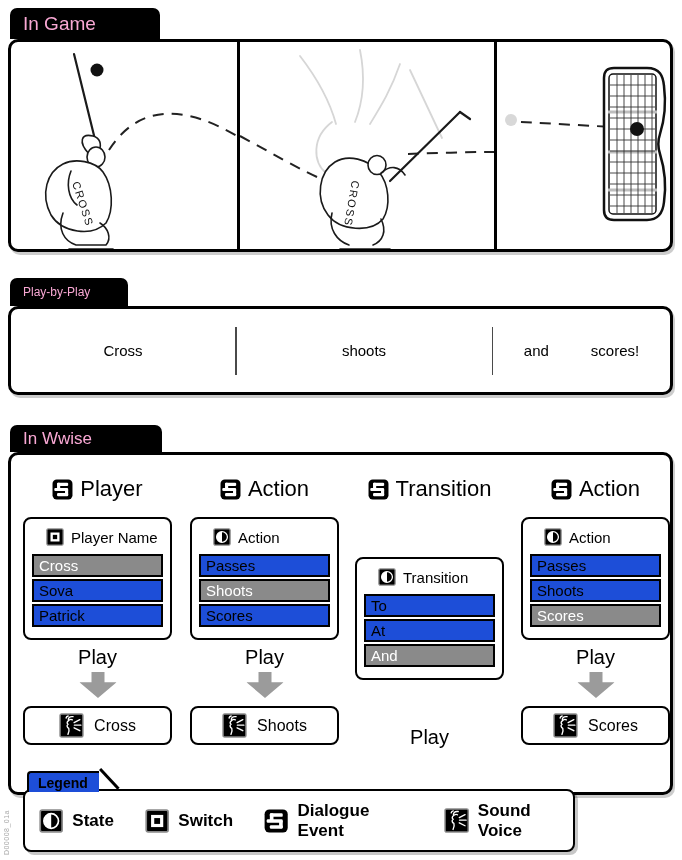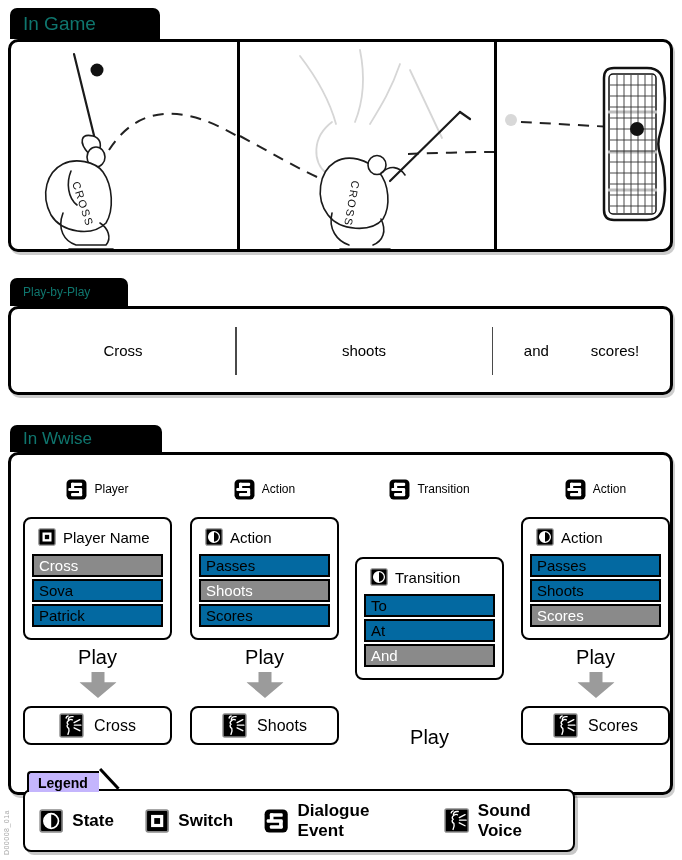--- a/index.html
+++ b/index.html
@@ -1,20 +1,20 @@
 <!DOCTYPE html>
 <html><head>
 <meta charset="utf-8">
 <style>
   html,body{margin:0;padding:0;background:#fff;}
   body{font-family:"Liberation Sans", sans-serif; color:#000;}
   #canvas{position:relative;width:682px;height:860px;background:#fff;overflow:hidden;}
 
   
-  .tab{position:absolute;background:#000;color:#0f766e;border-radius:7px 7px 0 0;
+  .tab{position:absolute;background:#000;color:#f9a8d4;border-radius:7px 7px 0 0;
        padding-left:13px;font-weight:normal;box-sizing:border-box;}
   .panel{position:absolute;background:#fff;border:3px solid #000;border-radius:10px;
          box-sizing:border-box;box-shadow:2px 3px 0 rgba(0,0,0,0.20);}
 
   
   #tab-ingame{left:10px;top:8px;width:150px;height:31px;font-size:19px;line-height:31px;}
   #panel-ingame{left:8px;top:39px;width:665px;height:213px;}
   .frame-divider{position:absolute;top:0;width:3px;height:207px;background:#000;}
   .frame-svg{position:absolute;top:0;height:207px;}
 
@@ -22,38 +22,38 @@
   #tab-pbp{left:10px;top:278px;width:118px;height:28px;font-size:12px;line-height:28px;}
   #panel-pbp{left:8px;top:306px;width:665px;height:89px;display:flex;align-items:stretch;}
   .pbp-cell{display:flex;align-items:center;justify-content:center;font-size:15px;}
   .pbp-div{width:1.5px;height:48px;background:#4a4a4a;align-self:center;}
 
   
   #tab-wwise{left:10px;top:425px;width:152px;height:27px;font-size:17px;line-height:27px;}
   #panel-wwise{left:8px;top:452px;width:665px;height:343px;}
   .col{position:absolute;top:23px;width:149px;display:flex;flex-direction:column;align-items:center;}
   .col-1{left:12px;} .col-2{left:179px;} .col-3{left:344px;gap:40px;} .col-4{left:510px;}
-  .event-row{display:flex;align-items:center;gap:7px;height:22px;font-size:12px;}
+  .event-row{display:flex;align-items:center;gap:7px;height:22px;font-size:22px;}
   .group-box{margin-top:17px;width:100%;box-sizing:border-box;border:2px solid #000;
              border-radius:8px;padding:8px 7px 9px;background:#fff;}
-  .group-head{display:flex;align-items:center;gap:7px;font-size:15px;margin:1px 0 8px 6px;}
+  .group-head{display:flex;align-items:center;gap:7px;font-size:15px;margin:1px 0 8px 14px;}
   .row{box-sizing:border-box;border:2px solid #000;height:23px;line-height:19px;
-       font-size:15px;padding-left:5px;margin-bottom:2px;background:#0369a1;}
+       font-size:15px;padding-left:5px;margin-bottom:2px;background:#1d4ed8;}
   .row.sel{background:#8a8a8a;color:#fff;}
   .play-label{margin-top:6px;font-size:20px;text-align:center;}
   .arrow-svg{display:block;margin-top:3px;}
   .voice-box{margin-top:8px;width:100%;box-sizing:border-box;height:39px;border:2px solid #000;
              border-radius:8px;display:flex;align-items:center;justify-content:center;gap:10px;
              font-size:16px;background:#fff;}
 
   
   #legend-box{position:absolute;left:23px;top:789px;width:552px;height:63px;background:#fff;
               border:2.5px solid #000;border-radius:8px;box-sizing:border-box;z-index:3;
               box-shadow:3px 3px 0 rgba(0,0,0,0.22);}
-  #legend-tab{position:absolute;left:27px;top:771px;width:72px;height:21px;background:#c4b5fd;
+  #legend-tab{position:absolute;left:27px;top:771px;width:72px;height:21px;background:#1d4ed8;
               border:2.5px solid #000;border-bottom:none;border-right:none;border-radius:4px 0 0 0;
               z-index:4;font-size:14px;font-weight:bold;line-height:20px;padding-left:9px;
               box-sizing:border-box;}
   #legend-diag{position:absolute;left:99px;top:770px;width:2.5px;height:27px;background:#000;
                transform:rotate(-43deg);transform-origin:top left;z-index:4;}
   .legend-items{display:flex;align-items:center;height:100%;padding-left:14px;gap:9px;}
   .legend-item{display:flex;align-items:center;gap:4px;font-size:17px;font-weight:bold;}
   .legend-gap{width:14px;}
 
   

